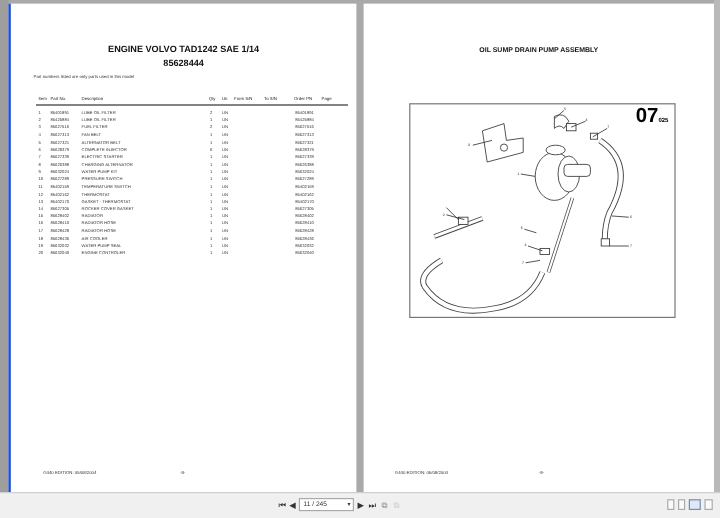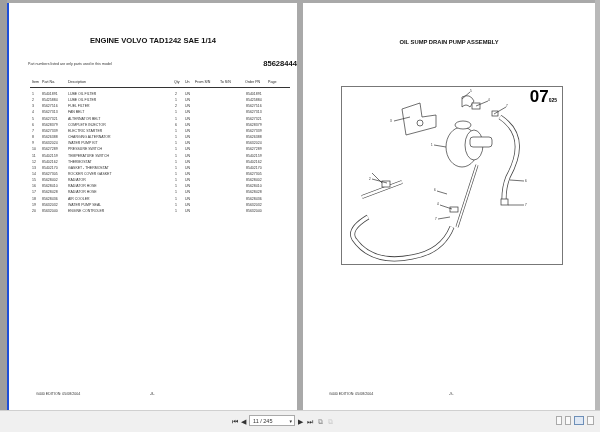--- a/index.html
+++ b/index.html
@@ -3,21 +3,21 @@
 <meta charset="utf-8">
 <style>
   html, body { margin:0; padding:0; }
   body { width:600px; height:432px; background:#a9a9a9; position:relative; overflow:hidden; font-family:"Liberation Sans", sans-serif; }
   .page { position:absolute; top:3px; background:#fff; }
   #page-left { left:7px; width:288px; height:407px; border-left:2px solid #1d4ed8; }
   #page-right { left:303px; width:292px; height:407px; }
   .left-shadow { position:absolute; left:0; top:0; width:7px; height:410px; background:#9e9e9e; }
   .title { position:absolute; left:0; right:0; text-align:center; font-weight:bold; color:#111; }
   #doc-title { top:33px; font-size:7.6px; }
-  #doc-partno { top:56px; font-size:7.6px;text-align:right; }
+  #doc-partno { top:45px; font-size:7.6px; }
   #note { position:absolute; left:19px; top:59px; font-size:3.6px; color:#333; }
   .hdr { position:absolute; top:77px; font-size:3.6px; color:#222; }
   .hline { position:absolute; left:21px; width:260px; top:84px; height:1px; background:#333; }
   .row { position:absolute; left:0; width:288px; height:6px; font-size:3.5px; color:#333; }
   .row span { position:absolute; top:0; white-space:nowrap; }
   .c-item { left:23px; } .c-part { left:33px; } .c-desc { left:59px; }
   .c-qty { left:166px; } .c-un { left:176px; }
   .c-order { left:237px; }
   .footer-ed { position:absolute; top:389px; font-size:3.6px; color:#333; }
   .footer-pg { position:absolute; top:389px; font-size:3.6px; color:#333; }

